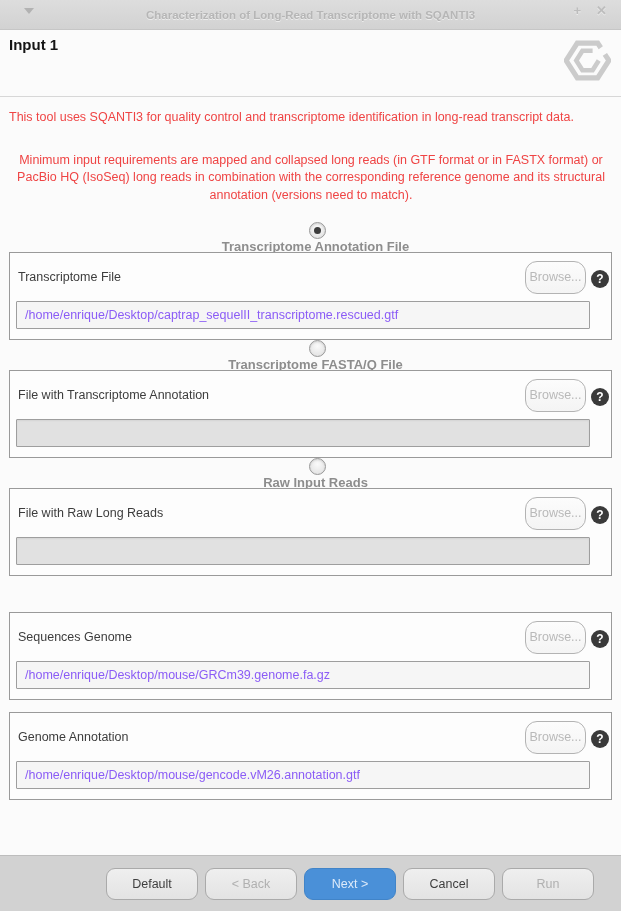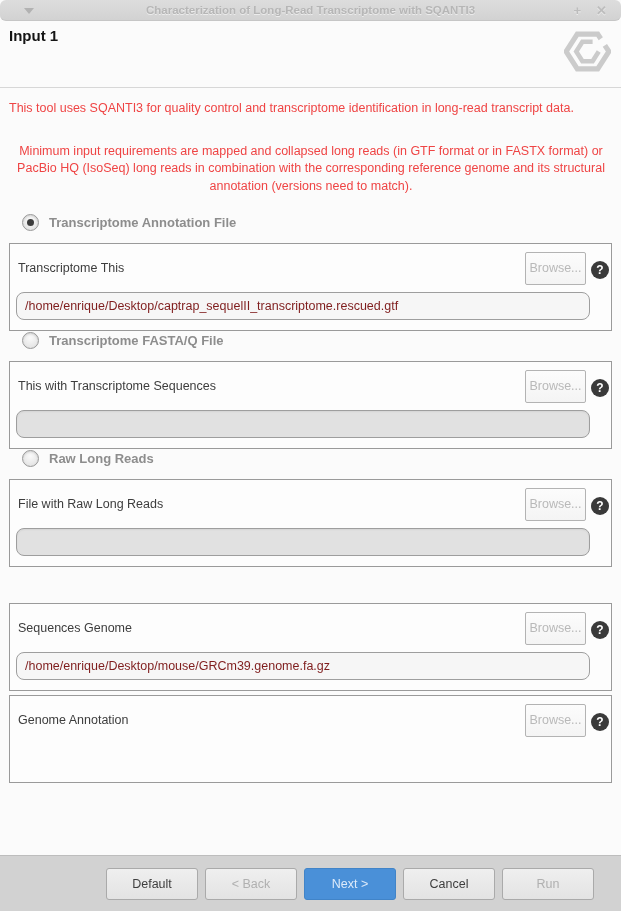--- a/index.html
+++ b/index.html
@@ -6,26 +6,25 @@
   html, body { width: 621px; height: 911px; }
   body {
     font-family: "Liberation Sans", sans-serif;
     background: #fbfbfb;
     position: relative;
     overflow: hidden;
   }
 
   
   .titlebar {
-    height: 21px;
+    height: 30px;
     background: linear-gradient(#dddddd, #d2d2d2);
     border-bottom: 1px solid #c6c6c6;
     display: flex; align-items: center; justify-content: center;
     position: relative;
-    border-radius: 6px;
   }
   .titlebar .win-title {
     font-size: 11.5px; font-weight: bold; color: #b6b6b6;
     text-shadow: 0 1px 0 #ececec;
     white-space: nowrap;
   }
   .tb-shade {
     position: absolute; left: 24px; top: 8px;
     width: 0; height: 0;
     border-left: 5px solid transparent; border-right: 5px solid transparent;
@@ -52,21 +51,21 @@
     font-size: 15px; font-weight: bold; color: #151515;
   }
   .logo { position: absolute; right: 10px; top: 7px; }
 
   
   .content { padding: 0 9px; }
   .desc { font-size: 12.5px; color: #ef4444; line-height: 17.5px; }
   .desc.p1 { margin-top: 12px; }
   .desc.p2 { margin-top: 25px; width: 604px; text-align: center; }
 
-  .radio-row { display: flex; align-items: center; margin-top: 18px; height: 18px; }
+  .radio-row { display: flex; align-items: center; margin-top: 18px; height: 18px; flex-direction: column; }
   .radio-row.later { margin-top: 0; }
   .radio {
     width: 17px; height: 17px; border-radius: 50%;
     border: 1px solid #989898;
     background: radial-gradient(circle at 50% 35%, #fafafa, #dedede);
     box-shadow: inset 0 1px 2px rgba(0,0,0,0.12);
     position: relative; margin-left: 13px; flex: none;
   }
   .radio.selected::after {
     content: ""; position: absolute; left: 4px; top: 4px;
@@ -77,65 +76,65 @@
   }
 
   .groupbox {
     margin-top: 12px;
     border: 1px solid #9a9a9a;
     background: #fdfdfd;
     height: 88px;
     position: relative;
   }
   .groupbox.spaced { margin-top: 36px; }
-  .groupbox.tight { margin-top: 4px; padding-left: 16px; }
+  .groupbox.tight { margin-top: 12px; padding-left: 16px; }
   .gb-label {
     position: absolute; left: 8px; top: 17px;
     font-size: 12.5px; color: #3d3d3d;
   }
   .browse-btn {
     position: absolute; right: 25px; top: 8px;
     width: 61px; height: 33px;
-    border: 1px solid #b3b3b3; border-radius: 2px;
+    border: 1px solid #b3b3b3; border-radius: 12px;
     background: linear-gradient(#fcfcfc, #f4f4f4);
     font-family: inherit; font-size: 12.5px; color: #b9b9b9;
     text-align: center; line-height: 31px;
   }
   .help-badge {
     position: absolute; right: 2px; top: 17px;
     width: 18px; height: 18px; border-radius: 50%;
     background: #3a3a3a; color: #ffffff;
     font-size: 12px; font-weight: bold;
     display: flex; align-items: center; justify-content: center;
   }
   .gb-input {
     position: absolute; left: 6px; top: 48px;
     width: 574px; height: 28px;
-    border: 1px solid #9e9e9e; border-radius: 8px;
+    border: 1px solid #9e9e9e; border-radius: 1px;
     background: #f6f6f6;
-    font-family: inherit; font-size: 12.5px; color: #7f1d1d;
+    font-family: inherit; font-size: 12.5px; color: #8b5cf6;
     padding: 0 8px; outline: none;
   }
   .gb-input.empty {
     background: #e1e1e1;
     box-shadow: inset 0 1px 2px rgba(0,0,0,0.06);
   }
 
   
   .footer {
     position: absolute; left: 0; bottom: 0;
     width: 621px; height: 56px;
     background: #d2d2d2;
     border-top: 1px solid #bdbdbd;
     display: flex; justify-content: flex-end; align-items: flex-start;
     padding: 12px 27px 0 0; gap: 7px;
   }
   .f-btn {
     width: 92px; height: 32px;
-    border: 1px solid #aaaaaa; border-radius: 3px;
+    border: 1px solid #aaaaaa; border-radius: 9px;
     background: linear-gradient(#efefef, #e3e3e3);
     font-family: inherit; font-size: 12.5px; color: #3e3e3e;
     text-align: center; line-height: 30px;
   }
   .f-btn.disabled { color: #b0b0b0; }
   .f-btn.primary {
     background: #4a90d8; border-color: #4184c8; color: #ddeafa;
   }
 </style>
 </head>
@@ -160,59 +159,60 @@
 
 <div class="content">
   <p class="desc p1">This tool uses SQANTI3 for quality control and transcriptome identification in long-read transcript data.</p>
   <p class="desc p2">Minimum input requirements are mapped and collapsed long reads (in GTF format or in FASTX format) or PacBio HQ (IsoSeq) long reads in combination with the corresponding reference genome and its structural annotation (versions need to match).</p>
 
   <div class="radio-row">
     <span class="radio selected"></span>
     <span class="radio-label">Transcriptome Annotation File</span>
   </div>
   <div class="groupbox">
-    <span class="gb-label">Transcriptome This</span>
+    <span class="gb-label">Transcriptome File</span>
     <button class="browse-btn">Browse...</button>
     <span class="help-badge">?</span>
     <input class="gb-input" type="text" readonly="" value="/home/enrique/Desktop/captrap_sequelII_transcriptome.rescued.gtf" style="">
   </div>
 
   <div class="radio-row later">
     <span class="radio"></span>
     <span class="radio-label">Transcriptome FASTA/Q File</span>
   </div>
   <div class="groupbox">
-    <span class="gb-label">This with Transcriptome Sequences</span>
+    <span class="gb-label">File with Transcriptome Annotation</span>
     <button class="browse-btn">Browse...</button>
     <span class="help-badge">?</span>
     <input class="gb-input empty" type="text" readonly="" value="" style="">
   </div>
 
   <div class="radio-row later">
     <span class="radio"></span>
-    <span class="radio-label">Raw Long Reads</span>
+    <span class="radio-label">Raw Input Reads</span>
   </div>
   <div class="groupbox">
     <span class="gb-label">File with Raw Long Reads</span>
     <button class="browse-btn">Browse...</button>
     <span class="help-badge">?</span>
     <input class="gb-input empty" type="text" readonly="" value="" style="">
   </div>
 
   <div class="groupbox spaced">
     <span class="gb-label">Sequences Genome</span>
     <button class="browse-btn">Browse...</button>
     <span class="help-badge">?</span>
     <input class="gb-input" type="text" readonly="" value="/home/enrique/Desktop/mouse/GRCm39.genome.fa.gz" style="">
   </div>
 
   <div class="groupbox tight">
     <span class="gb-label">Genome Annotation</span>
     <button class="browse-btn">Browse...</button>
     <span class="help-badge">?</span>
+    <input class="gb-input" type="text" readonly="" value="/home/enrique/Desktop/mouse/gencode.vM26.annotation.gtf" style="">
   </div>
 </div>
 
 <div class="footer">
   <button class="f-btn">Default</button>
   <button class="f-btn disabled">&lt; Back</button>
   <button class="f-btn primary">Next &gt;</button>
   <button class="f-btn">Cancel</button>
   <button class="f-btn disabled">Run</button>
 </div>

